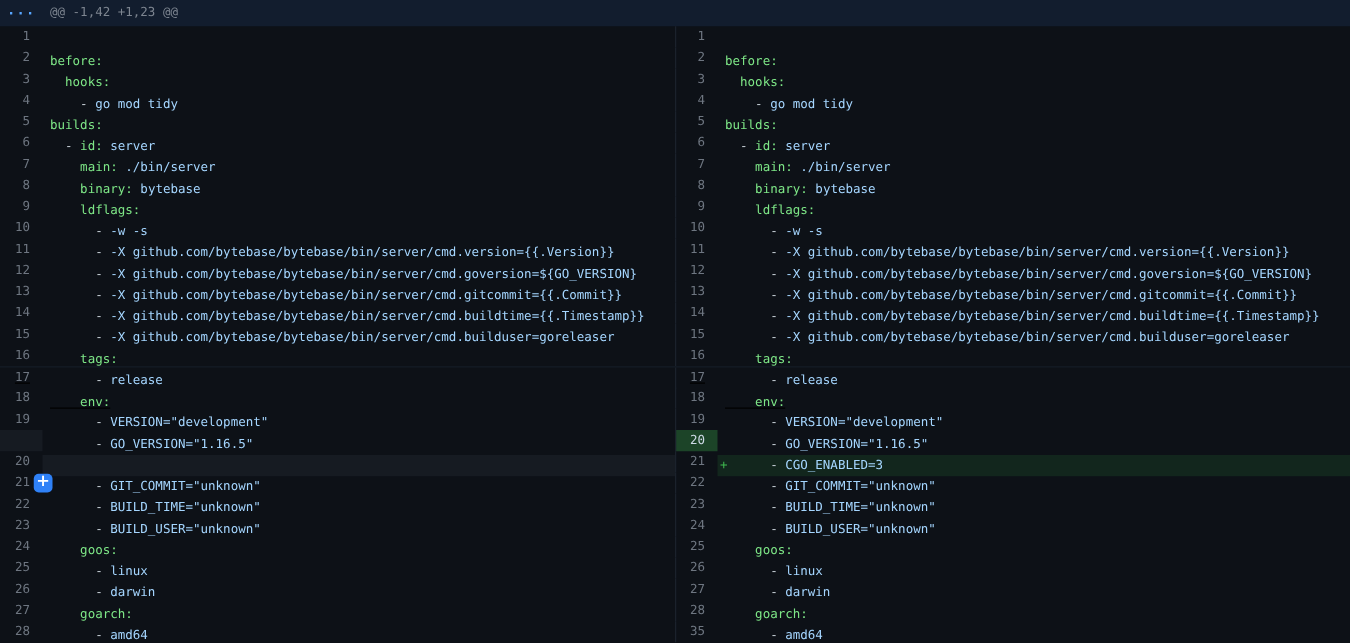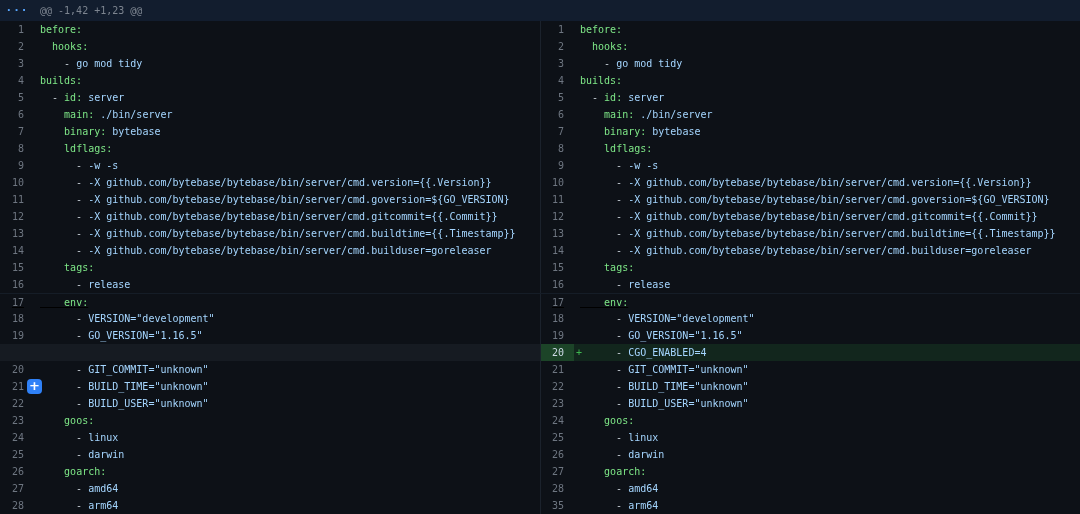--- a/index.html
+++ b/index.html
@@ -33,20 +33,21 @@
     color: var(--line-number, #6e7681);
     text-align:right; padding-right:10px;
     cursor:pointer;
   }
   .code {
     white-space:pre;
     color: var(--plain-text, #c9d1d9);
     padding-left:6px;
     position:relative;
     overflow:hidden;
+    margin-top:20px;
   }
   .rsep { border-left:1px solid #1b222c; }
   .s-key   { color: var(--yaml-key, #7ee787); }
   .s-value { color: var(--yaml-value, #a5d6ff); }
   .s-plain { color: var(--plain-text, #c9d1d9); }
   .empty    { background: var(--empty-cell-bg, #161b22); }
   .add-num  { background: var(--added-number-bg, #1c4428); color:#cdd9e5; }
   .add-code { background: var(--added-line-bg, #12261d); }
   .marker { position:absolute; left:2px; top:0; color: var(--added-marker, #3fb950); }
   .sep { border-top:1px solid #151d27;text-decoration:underline; }
@@ -180,21 +181,21 @@
       <div class="row">
         <div class="cell num">19</div>
         <div class="cell code"><span class="s-plain">      - </span><span class="s-value">GO_VERSION="1.16.5"</span></div>
         <div class="cell num rsep">19</div>
         <div class="cell code"><span class="s-plain">      - </span><span class="s-value">GO_VERSION="1.16.5"</span></div>
       </div>
       <div class="row">
         <div class="cell num empty"></div>
         <div class="cell code empty"></div>
         <div class="cell num rsep add-num">20</div>
-        <div class="cell code add-code"><div class="marker">+</div><span class="s-plain">      - </span><span class="s-value">CGO_ENABLED=4</span></div>
+        <div class="cell code add-code"><div class="marker">+</div><span class="s-plain">      - </span><span class="s-value">CGO_ENABLED=3</span></div>
       </div>
       <div class="row">
         <div class="cell num">20</div>
         <div class="cell code"><span class="s-plain">      - </span><span class="s-value">GIT_COMMIT="unknown"</span></div>
         <div class="cell num rsep">21</div>
         <div class="cell code"><span class="s-plain">      - </span><span class="s-value">GIT_COMMIT="unknown"</span></div>
       </div>
       <div class="row">
         <div class="cell num">21</div>
         <div class="cell code"><span class="s-plain">      - </span><span class="s-value">BUILD_TIME="unknown"</span></div>

